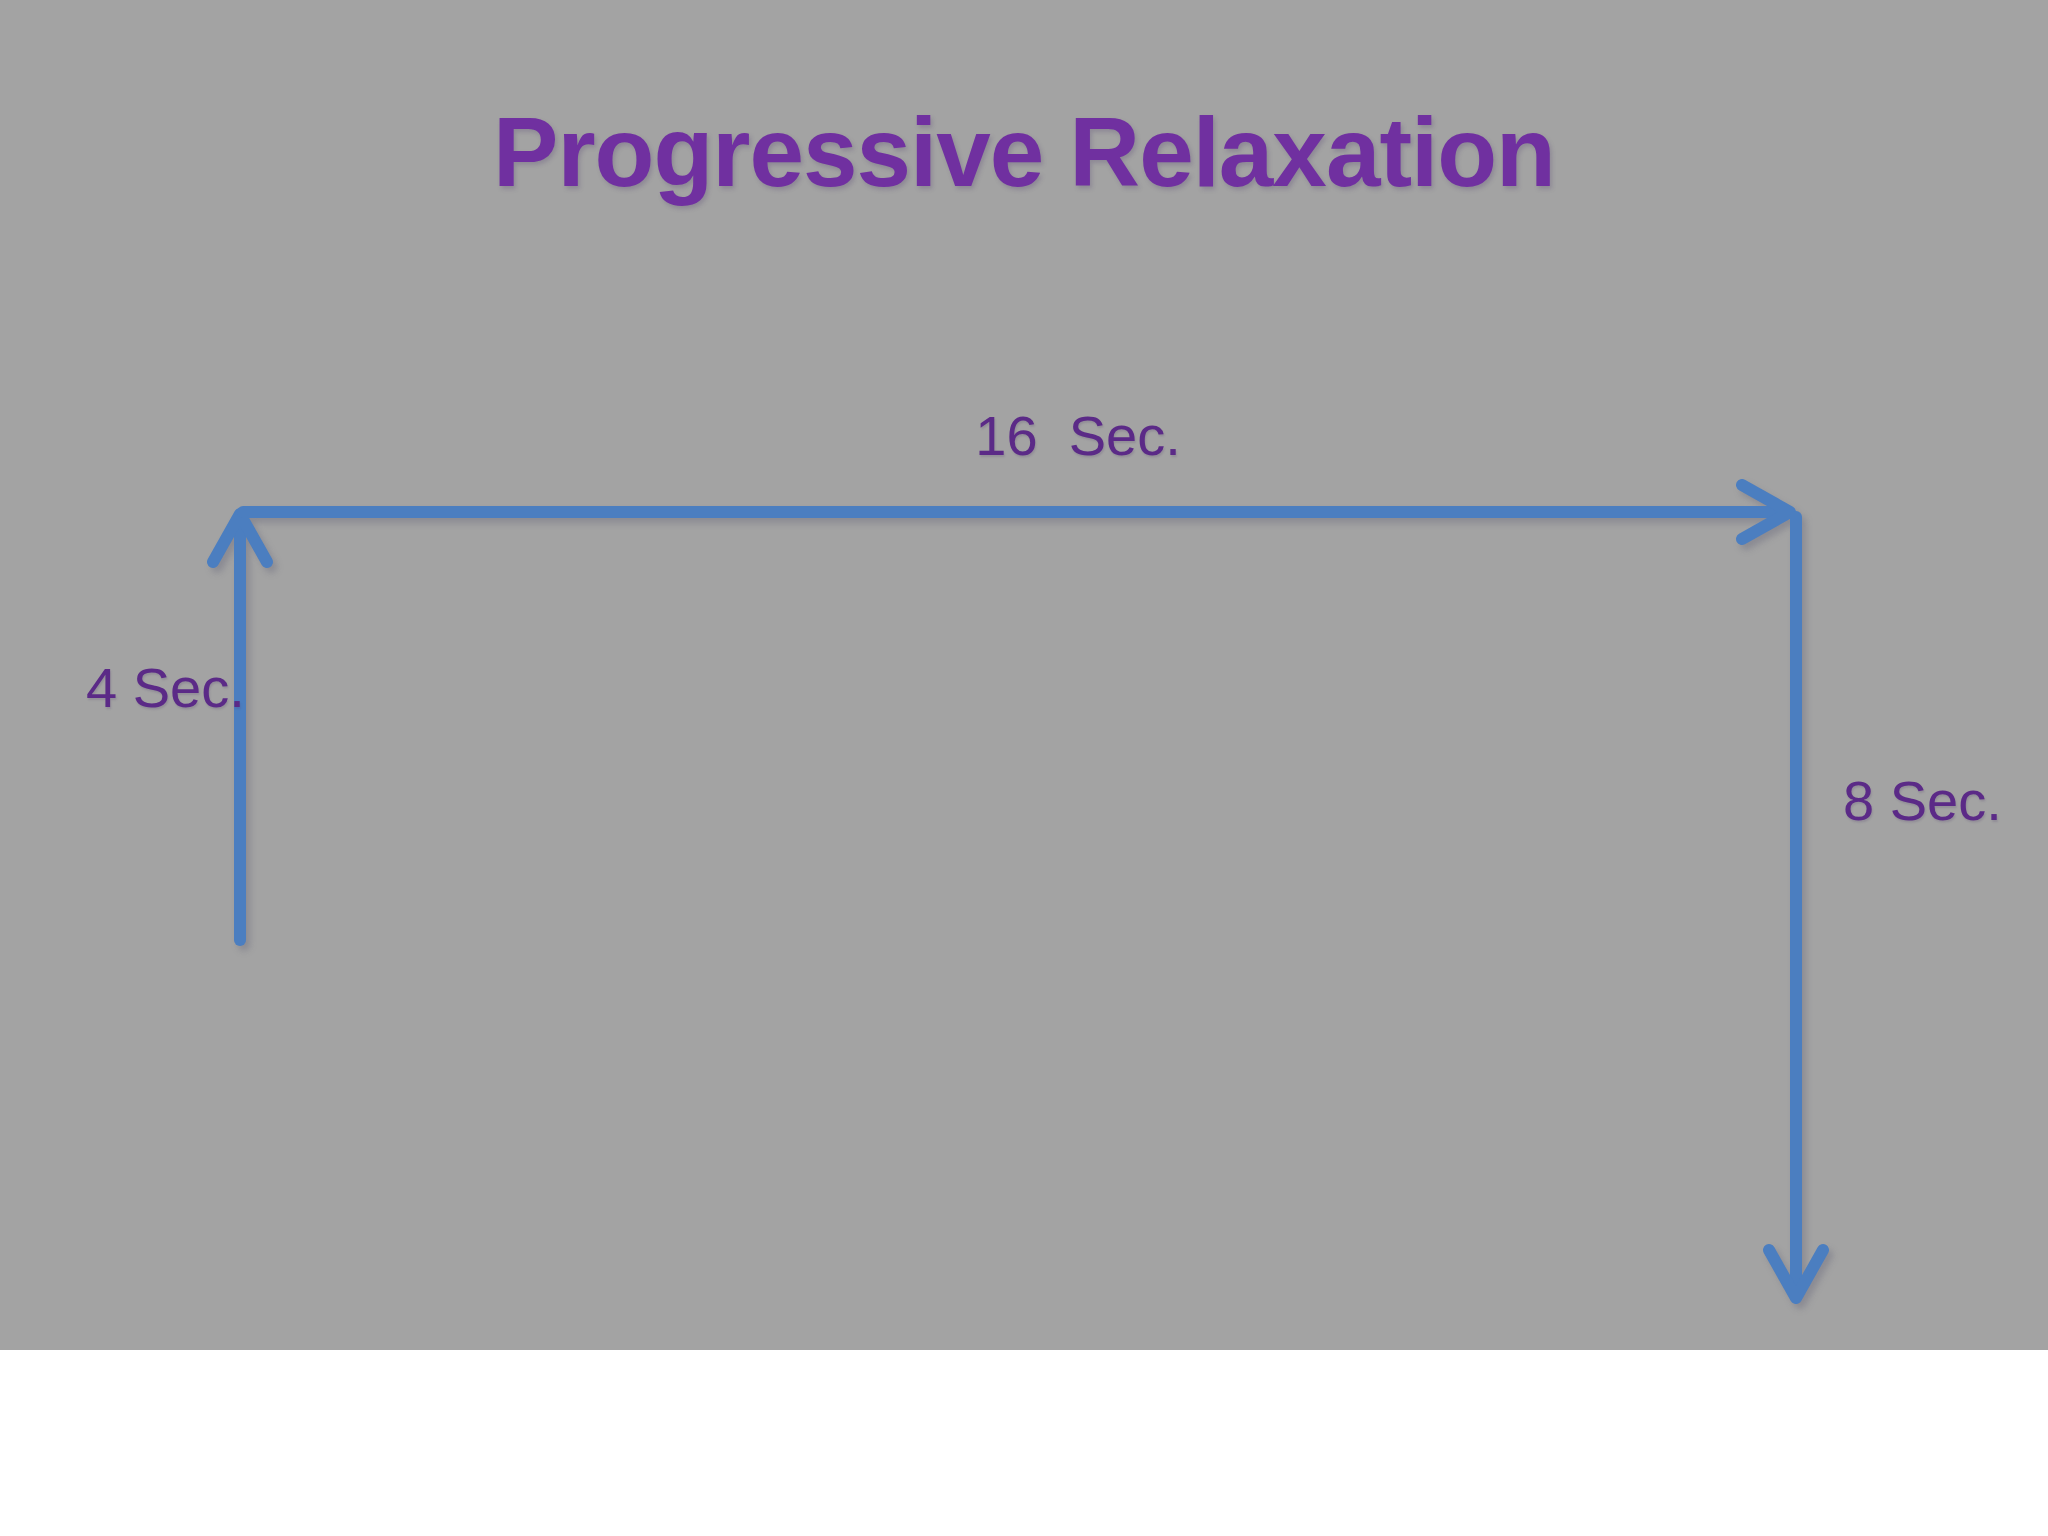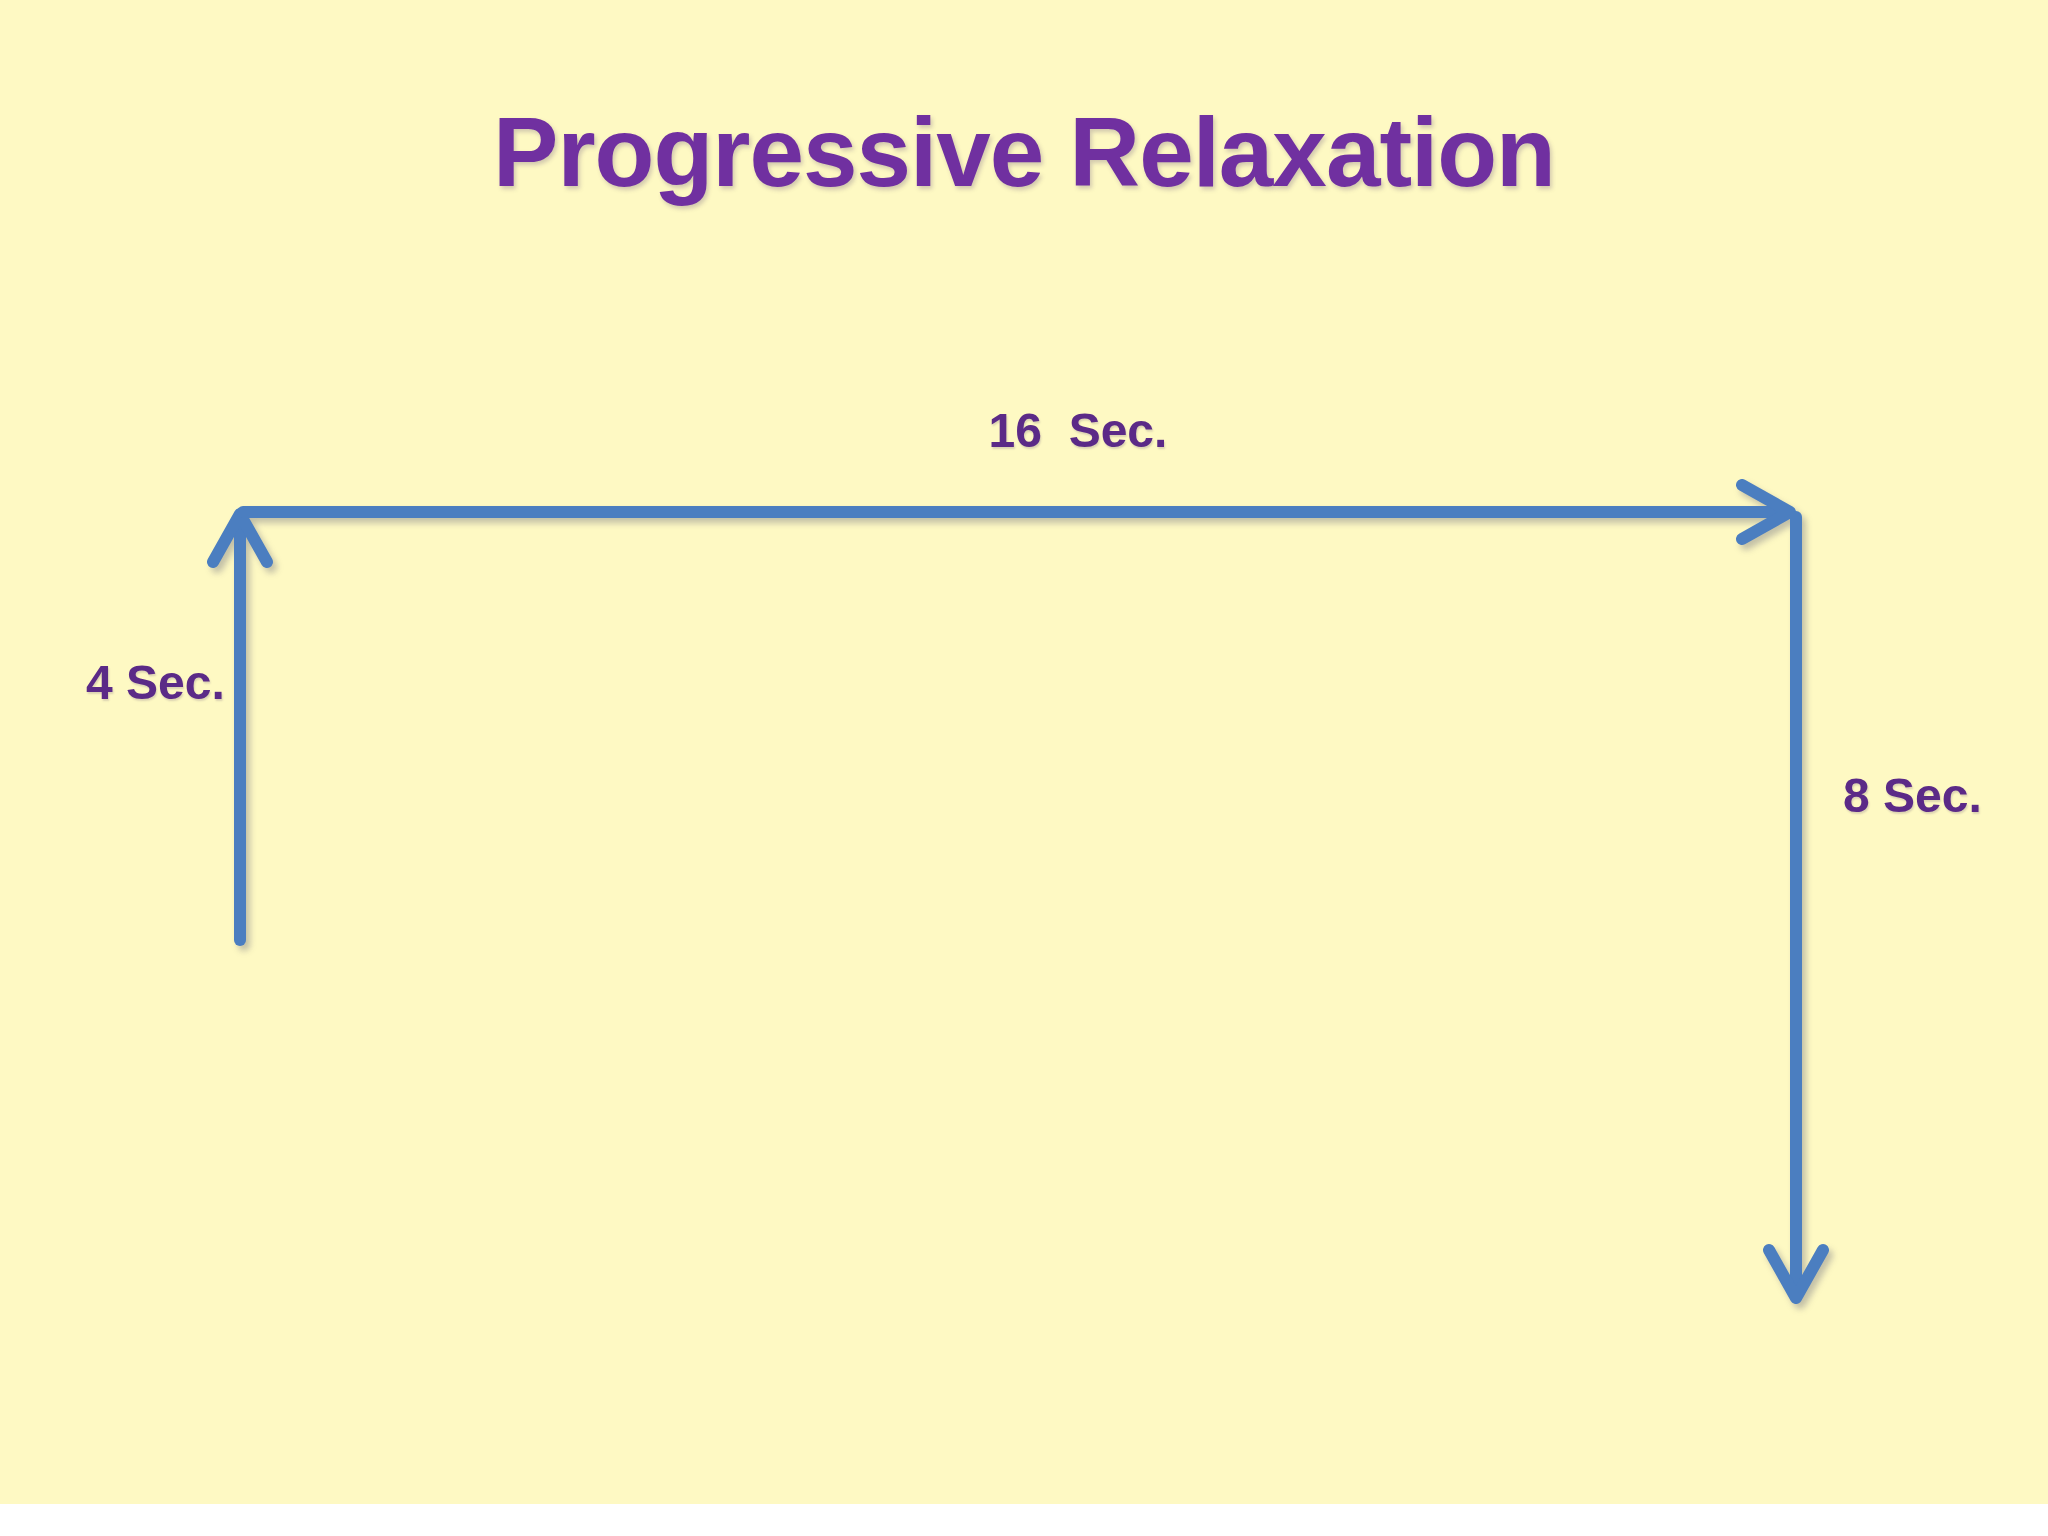--- a/index.html
+++ b/index.html
@@ -3,22 +3,22 @@
 <meta charset="utf-8">
 <style>
   html, body {
     margin: 0;
     padding: 0;
     background: #ffffff;
   }
   .slide {
     position: relative;
     width: 2048px;
-    height: 1504px;
-    background: #fef9c3;
+    height: 1350px;
+    background: #a3a3a3;
     overflow: hidden;
     font-family: "Liberation Sans", sans-serif;
   }
   .title {
     position: absolute;
     top: 96px;
     left: 0;
     width: 100%;
     margin: 0;
     text-align: center;
@@ -40,22 +40,22 @@
     stroke-width: 12;
     fill: none;
     stroke-linecap: round;
     stroke-linejoin: round;
   }
   .arrow-shadow {
     filter: drop-shadow(4px 5px 3px rgba(100, 100, 120, 0.38));
   }
   .label {
     position: absolute;
-    font-size: 48px;
-    font-weight: bold;
+    font-size: 56px;
+    font-weight: normal;
     color: var(--color-label, #5b2a87);
     white-space: pre;
     text-shadow: 1px 2px 2px rgba(80, 60, 110, 0.2);
   }
   .label-top {
     left: 953px;
     top: 403px;
     width: 250px;
     text-align: center;
   }

